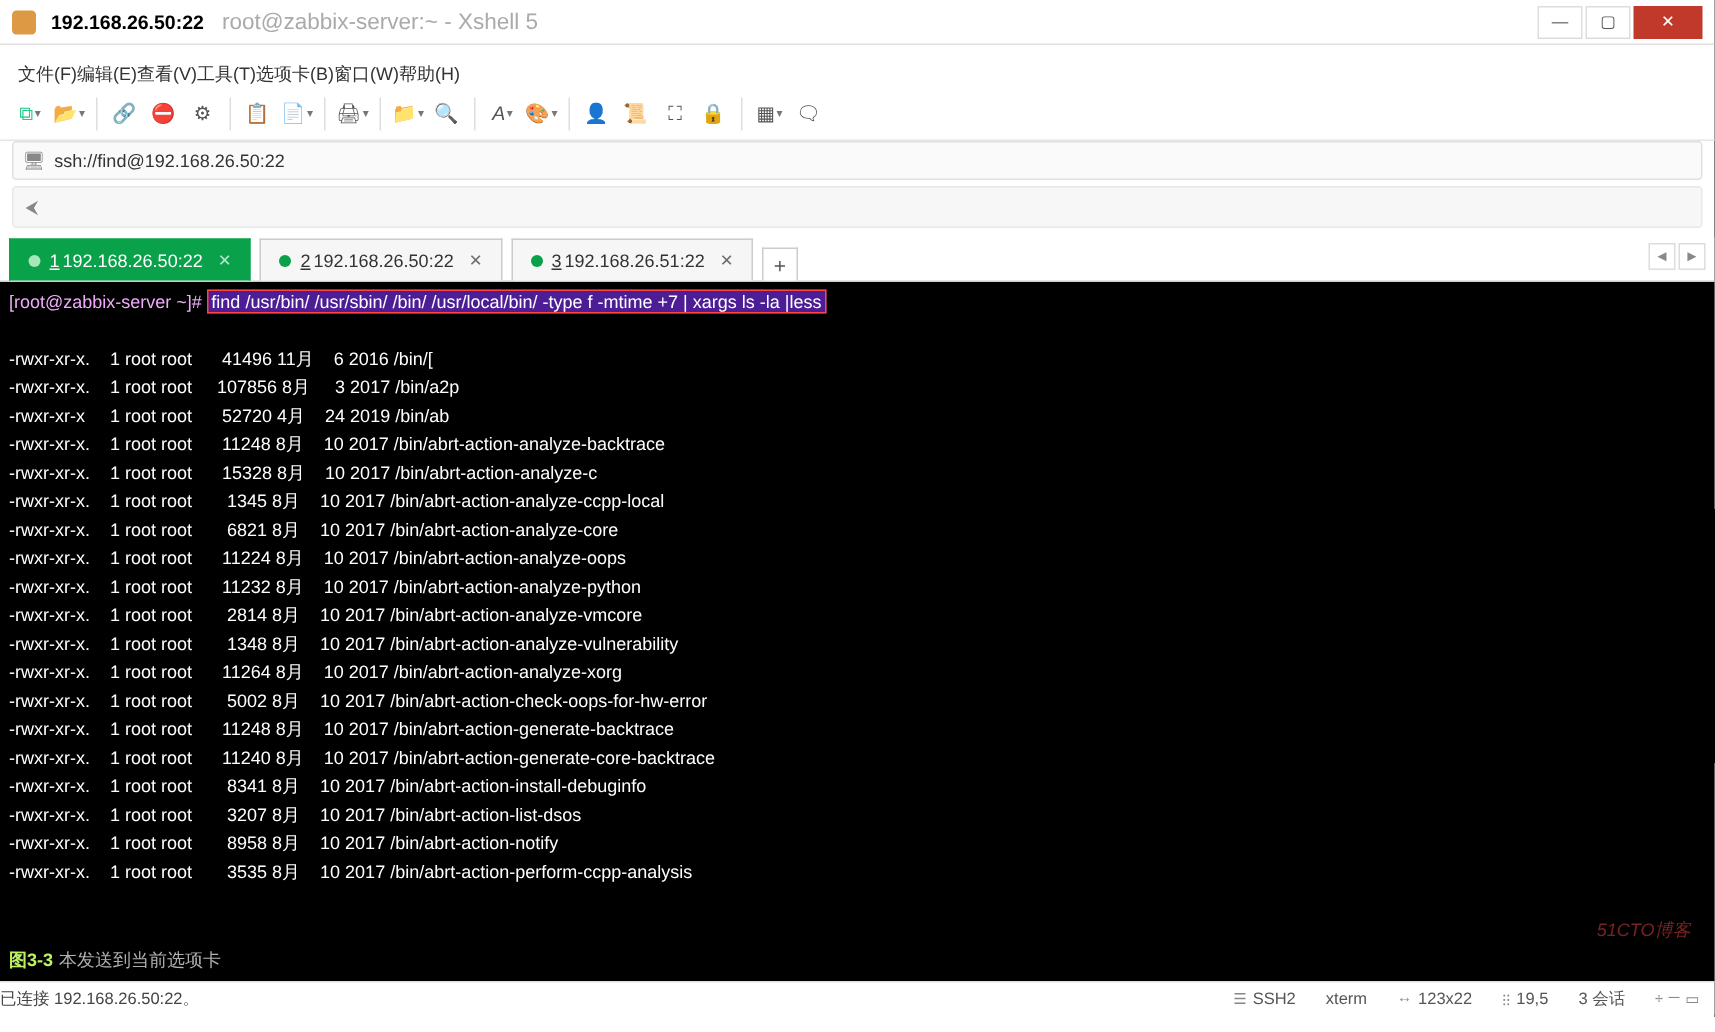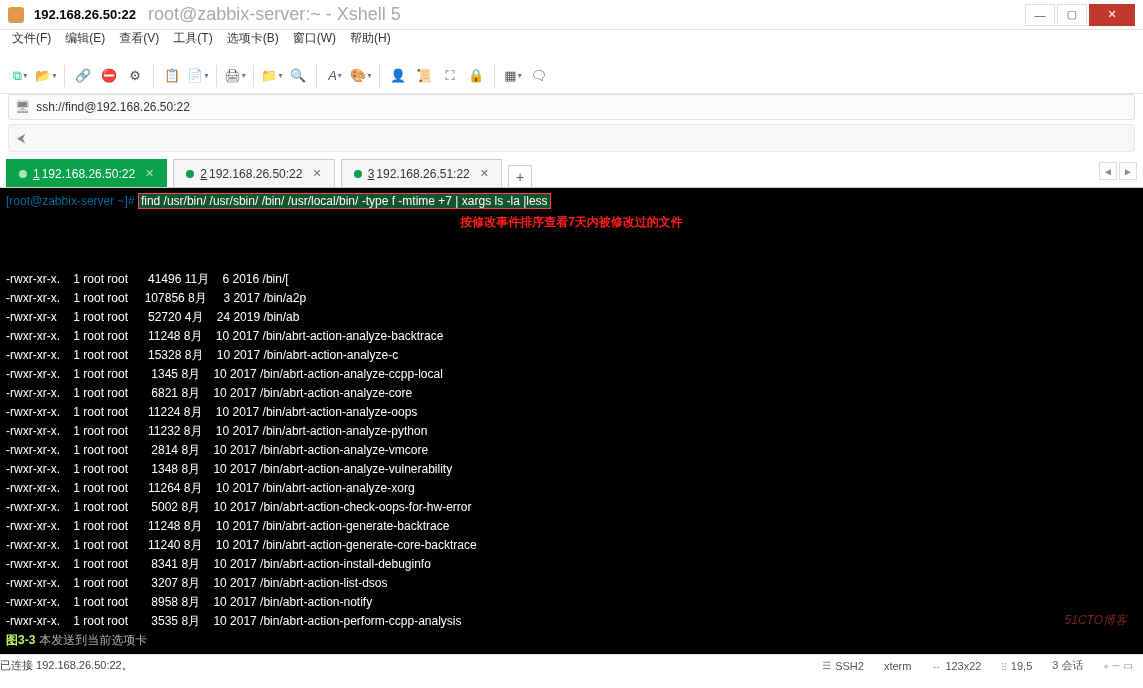--- a/index.html
+++ b/index.html
@@ -1,45 +1,45 @@
 <!DOCTYPE html>
 <html><head>
 <meta charset="utf-8">
 <style>
 * { box-sizing: border-box; margin: 0; padding: 0; font-family: "Microsoft YaHei", Arial, sans-serif; }
 body { width: 1143px; height: 688px; background: #fff; overflow: hidden; position: relative; }
 .titlebar { height: 30px; display: flex; align-items: center; background: #fff; border-bottom: 1px solid #e0e0e0; padding: 0 8px; }
 .titlebar .app-icon { width: 16px; height: 16px; background: #d94; border-radius: 3px; margin-right: 10px; }
 .titlebar .title1 { font-weight: bold; font-size: 13px; color: #000; margin-right: 12px; }
-.titlebar .title2 { font-size: 18px; color: #aaa; }
+.titlebar .title2 { font-size: 15px; color: #aaa; }
 .titlebar .spacer { flex: 1; }
 .win-btn { width: 30px; height: 22px; display: flex; align-items: center; justify-content: center; font-size: 11px; color: #555; margin-left: 2px; background: #fff; border: 1px solid #ddd; }
 .win-btn.close { background: #c0392b; color: #fff; border: none; width: 46px; }
-.menubar { height: 28px; display: flex; align-items: flex-start; background: #fff; padding: 0 12px; font-size: 12px; color: #333; gap: 14px; }
+.menubar { height: 28px; display: flex; align-items: flex-end; background: #fff; padding: 0 12px; font-size: 12px; color: #333; }
 .toolbar { height: 36px; display: flex; align-items: center; background: #fff; padding: 0 10px; gap: 6px; border-bottom: 1px solid #e5e5e5; }
 .tb-ic { width: 20px; height: 20px; display: flex; align-items: center; justify-content: center; color: #555; font-size: 13px; border: 1px solid transparent; }
 .tb-sep { width: 1px; height: 22px; background: #ddd; margin: 0 2px; }
 .tb-dd { font-size: 8px; margin-left: 1px; color: #777; }
 .urlbar { height: 26px; display: flex; align-items: center; border: 1px solid #e0e0e0; border-radius: 3px; margin: 0 8px; padding: 0 6px; font-size: 12px; color: #333; background: #fafafa; }
 .urlbar .lock { margin-right: 6px; color: #888; }
 .msgbar { height: 28px; display: flex; align-items: center; margin: 4px 8px 0; padding: 0 8px; font-size: 12px; color: #555; background: #f7f7f7; border: 1px solid #e8e8e8; border-radius: 3px; }
 .msgbar .arrow { margin-right: 8px; color: #888; }
 .tabbar { height: 30px; display: flex; align-items: flex-end; background: #fff; border-bottom: 1px solid #ccc; margin-top: 6px; position: relative; }
 .tab { height: 28px; border: 1px solid #ccc; border-bottom: none; margin-left: 6px; display: flex; align-items: center; padding: 0 12px; font-size: 12px; color: #333; background: #f6f6f6; position: relative; }
 .tab.active { background: #0aa14b; color: #fff; border-color: #0aa14b; }
 .tab .dot { width: 8px; height: 8px; border-radius: 50%; background: #0aa14b; margin-right: 6px; }
 .tab.active .dot { background: #a6e6b8; }
 .tab .x { margin-left: 10px; font-size: 11px; opacity: .7; }
 .tab .u { text-decoration: underline; margin-right: 2px; }
 .tab-add { width: 24px; height: 22px; border: 1px solid #ccc; border-bottom: none; margin-left: 6px; display: flex; align-items: center; justify-content: center; font-size: 14px; color: #555; background: #fff; }
 .tab-navpair { position: absolute; right: 6px; top: 4px; display: flex; gap: 2px; }
 .tab-navbtn { width: 18px; height: 18px; display: flex; align-items: center; justify-content: center; border: 1px solid #ddd; font-size: 10px; color: #888; background: #fff; }
 .terminal { background: #000; color: #fff; font-family: "Consolas", monospace; font-size: 12px; line-height: 19px; height: 466px; padding: 4px 6px; white-space: pre; overflow: hidden; position: relative; }
-.terminal .prompt { color: #0369a1; }
-.terminal .cmd { background: #14532d; color: #fff; padding: 0 2px; border: 1px solid #f44; }
+.terminal .prompt { color: #f0abfc; }
+.terminal .cmd { background: #4c1d95; color: #fff; padding: 0 2px; border: 1px solid #f44; }
 .terminal .ann { color: #ff1d1d; font-weight: bold; padding-top: 2px; }
 .statusbar-in { position: absolute; left: 6px; bottom: 4px; color: #b0b0b0; font-size: 12px; }
 .statusbar-in .fig { color: #bef264; font-weight: bold; margin-right: 4px; }
 .watermark { position: absolute; right: 16px; bottom: 24px; color: #ef4444; font-size: 12px; opacity: .5; font-style: italic; }
 .statusbar { height: 22px; display: flex; align-items: center; background: #fff; border-top: 1px solid #e0e0e0; padding: 0 0; font-size: 11px; color: #444; }
 .statusbar .sp { flex: 1; }
 .statusbar .seg { margin: 0 10px; display: flex; align-items: center; gap: 4px; color: #555; }
 .statusbar .ic { font-size: 10px; color: #888; }
 </style>
 </head>
@@ -111,21 +111,20 @@
     <div class="tab"><span class="dot"></span><span class="u">2</span> 192.168.26.50:22<span class="x">✕</span></div>
     <div class="tab"><span class="dot"></span><span class="u">3</span> 192.168.26.51:22<span class="x">✕</span></div>
     <div class="tab-add">+</div>
   <div class="tab-navpair">
     <div class="tab-navbtn">◄</div>
     <div class="tab-navbtn">►</div>
   </div>
 </div>
 
 <div class="terminal"><span class="prompt">[root@zabbix-server ~]# </span><span class="cmd">find /usr/bin/ /usr/sbin/ /bin/ /usr/local/bin/ -type f -mtime +7 | xargs ls -la |less</span>
-<div class="ann" style="text-align:center;">按修改事件排序查看7天内被修改过的文件</div>
 <div id="rows-host">
 -rwxr-xr-x.    1 root root      41496 11月    6 2016 /bin/[
 -rwxr-xr-x.    1 root root     107856 8月     3 2017 /bin/a2p
 -rwxr-xr-x     1 root root      52720 4月    24 2019 /bin/ab
 -rwxr-xr-x.    1 root root      11248 8月    10 2017 /bin/abrt-action-analyze-backtrace
 -rwxr-xr-x.    1 root root      15328 8月    10 2017 /bin/abrt-action-analyze-c
 -rwxr-xr-x.    1 root root       1345 8月    10 2017 /bin/abrt-action-analyze-ccpp-local
 -rwxr-xr-x.    1 root root       6821 8月    10 2017 /bin/abrt-action-analyze-core
 -rwxr-xr-x.    1 root root      11224 8月    10 2017 /bin/abrt-action-analyze-oops
 -rwxr-xr-x.    1 root root      11232 8月    10 2017 /bin/abrt-action-analyze-python

